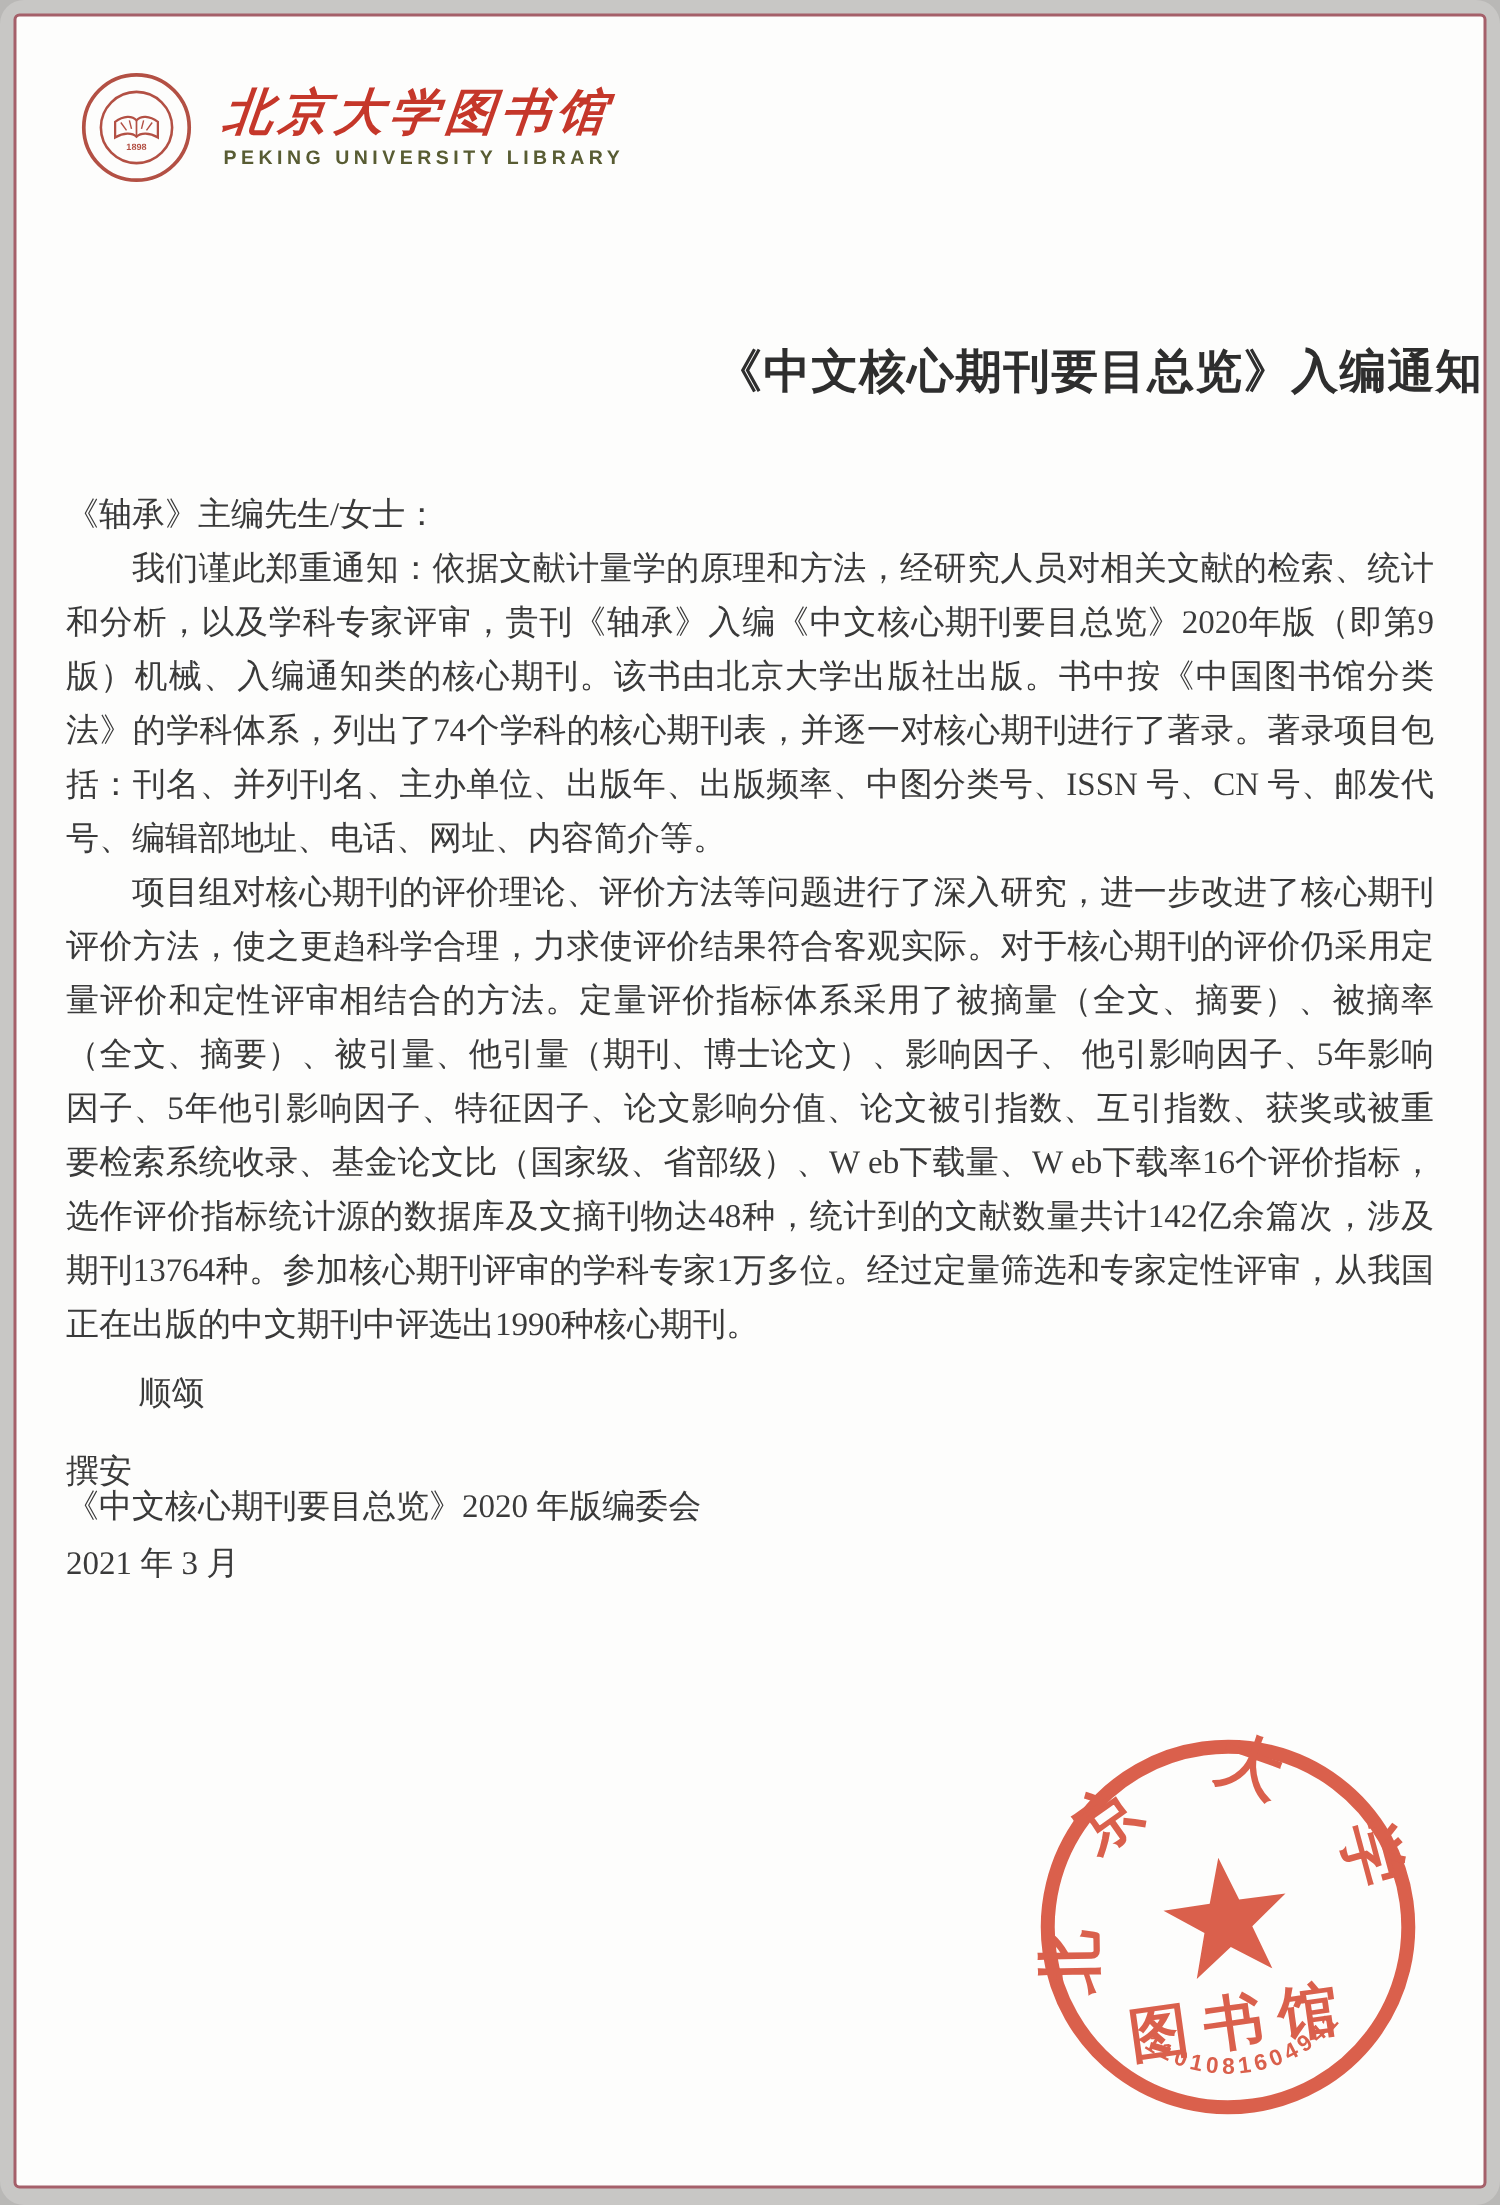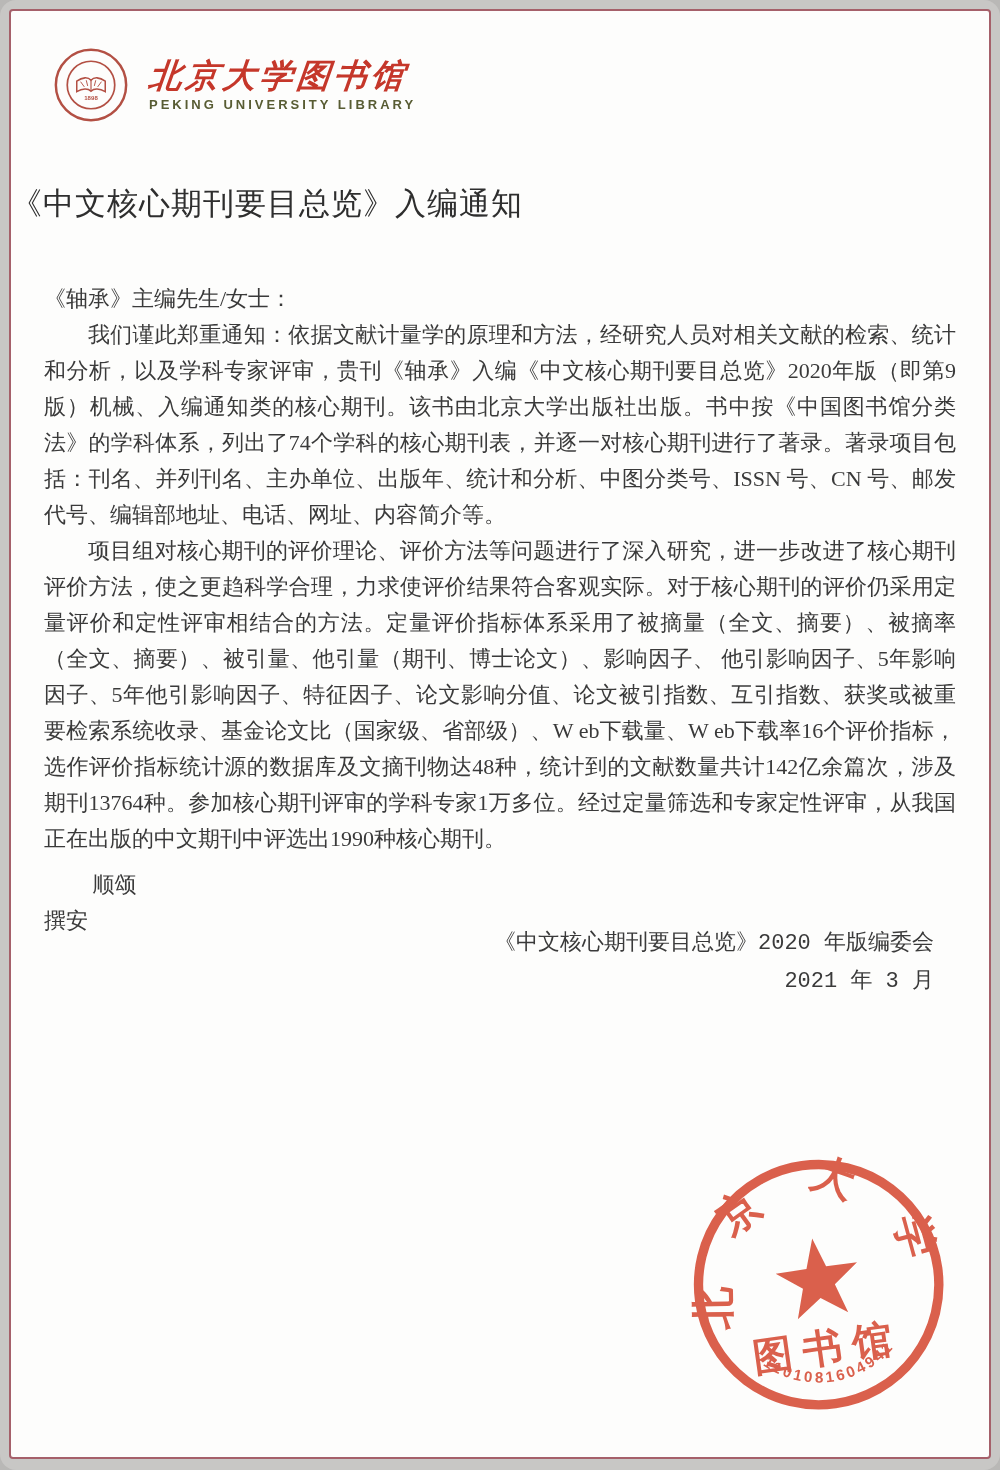--- a/index.html
+++ b/index.html
@@ -26,36 +26,36 @@
     font-size:33px;font-weight:700;font-style:italic;
     color:#c5372a;letter-spacing:4px;transform:skewX(-6deg);
     line-height:1.1;
   }
   .en-name{
     font-size:13px;font-weight:700;color:#585c33;letter-spacing:3px;
     font-family:"Liberation Sans","DejaVu Sans",sans-serif;
   }
   
   .title{
-    text-align:left;font-size:31px;font-weight:400;color:#2e2e2e;
-    margin-top:60px;letter-spacing:1px;
+    text-align:right;font-size:31px;font-weight:700;color:#2e2e2e;
+    margin-top:104px;letter-spacing:1px;
   }
   
   .content{padding:0 33px;color:#3a3a3a;}
   .greeting{margin:56px 0 0 0;font-size:22px;line-height:36px;}
   .content p.para{
     margin:0;font-size:22px;line-height:36px;
     text-align:justify;text-indent:2em;
   }
   .b{font-weight:400;}
-  .closing1{margin:10px 0 0 0;font-size:22px;line-height:36px;text-indent:2.2em;}
+  .closing1{margin:10px 0 16px 0;font-size:22px;line-height:36px;text-indent:2.2em;}
   .closing2{margin:0;font-size:22px;line-height:36px;}
   .signature{
-    margin-top:-14px;text-align:right;padding-right:22px;
-    font-size:22px;line-height:38px;color:#3a3a3a;position:relative;z-index:1;font-family:Liberation Mono, monospace;
+    margin-top:-14px;padding-right:22px;
+    font-size:22px;line-height:38px;color:#3a3a3a;position:relative;z-index:1;
   }
   
   .stamp{
     position:absolute;left:668px;top:1136px;width:280px;height:280px;
     transform:rotate(-8deg);
     mix-blend-mode:multiply;opacity:.85;z-index:2;pointer-events:none;
   }
 </style>
 </head>
 <body>
@@ -84,21 +84,21 @@
       <div class="names">
         <div class="cn-name">北京大学图书馆</div>
         <div class="en-name">PEKING  UNIVERSITY  LIBRARY</div>
       </div>
     </div>
 
     <div class="title">《中文核心期刊要目总览》入编通知</div>
 
     <div class="content">
       <p class="greeting"><span class="b">《轴承》</span><span>主编先生/女士：</span></p>
-      <p class="para"><span>我们谨此郑重通知：依据文献计量学的原理和方法，经研究人员对相关文献的检索、统计和分析，以及学科专家评审，贵刊</span><span class="b">《轴承》</span><span>入编《中文核心期刊要目总览》2020年版（即第9版）</span><span class="b">机械、入编通知</span><span>类的核心期刊。该书由北京大学出版社出版。书中按《中国图书馆分类法》的学科体系，列出了74个学科的核心期刊表，并逐一对核心期刊进行了著录。著录项目包括：刊名、并列刊名、主办单位、出版年、统计和分析、中图分类号、ISSN 号、CN 号、邮发代号、编辑部地址、电话、网址、内容简介等。</span></p>
+      <p class="para"><span>我们谨此郑重通知：依据文献计量学的原理和方法，经研究人员对相关文献的检索、统计和分析，以及学科专家评审，贵刊</span><span class="b">《轴承》</span><span>入编《中文核心期刊要目总览》2020年版（即第9版）</span><span class="b">机械、入编通知</span><span>类的核心期刊。该书由北京大学出版社出版。书中按《中国图书馆分类法》的学科体系，列出了74个学科的核心期刊表，并逐一对核心期刊进行了著录。著录项目包括：刊名、并列刊名、主办单位、出版年、出版频率、中图分类号、ISSN 号、CN 号、邮发代号、编辑部地址、电话、网址、内容简介等。</span></p>
       <p class="para"><span>项目组对核心期刊的评价理论、评价方法等问题进行了深入研究，进一步改进了核心期刊评价方法，使之更趋科学合理，力求使评价结果符合客观实际。对于核心期刊的评价仍采用定量评价和定性评审相结合的方法。定量评价指标体系采用了被摘量（全文、摘要）、被摘率（全文、摘要）、被引量、他引量（期刊、博士论文）、影响因子、 他引影响因子、5年影响因子、5年他引影响因子、特征因子、论文影响分值、论文被引指数、互引指数、获奖或被重要检索系统收录、基金论文比（国家级、省部级）、W eb下载量、W eb下载率16个评价指标，选作评价指标统计源的数据库及文摘刊物达48种，统计到的文献数量共计142亿余篇次，涉及期刊13764种。参加核心期刊评审的学科专家1万多位。经过定量筛选和专家定性评审，从我国正在出版的中文期刊中评选出1990种核心期刊。</span></p>
 
       <p class="closing1">顺颂</p>
       <p class="closing2">撰安</p>
 
       <div class="signature">
         <div>《中文核心期刊要目总览》2020 年版编委会</div>
         <div>2021 年 3 月</div>
       </div>
     </div>

